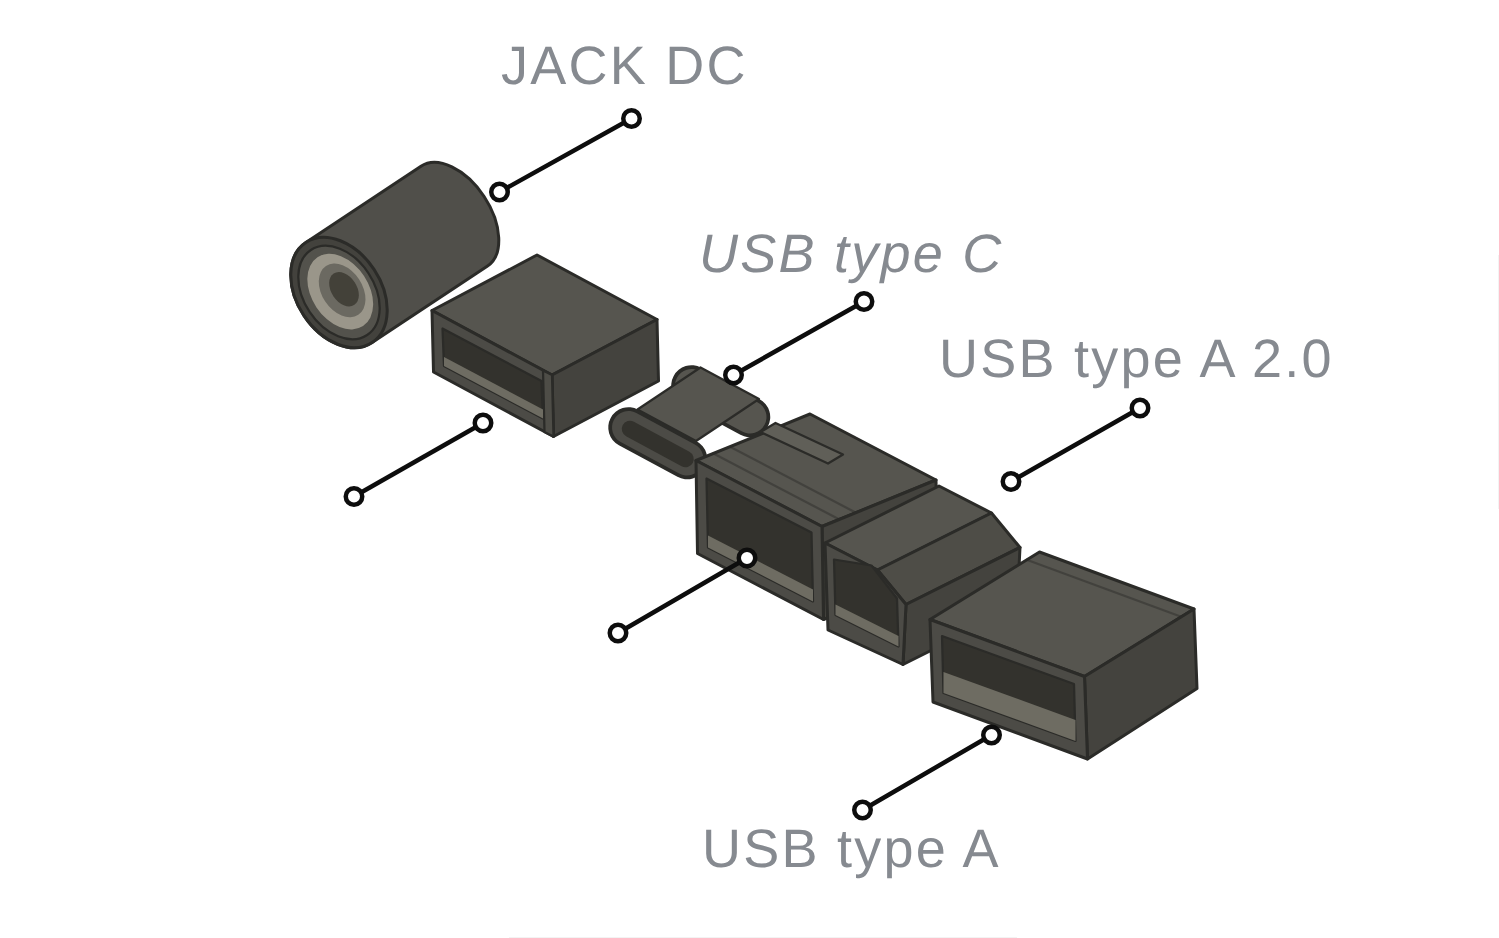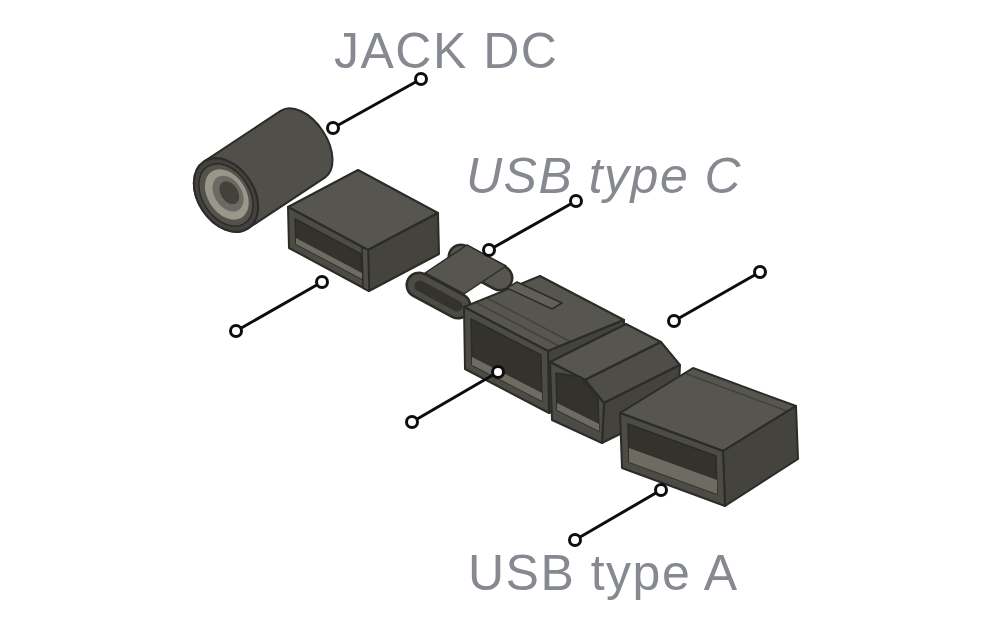--- a/index.html
+++ b/index.html
@@ -21,21 +21,21 @@
     --cap-inner:#6b6961;
     --cap-center:#434139;
   }
   html,body{margin:0;padding:0;background:#e9e9e9;}
   .stage{
     position:relative;width:999px;height:625px;background:var(--background);
     overflow:hidden;font-family:"Liberation Sans", sans-serif;
   }
   .stage svg{position:absolute;left:0;top:0;}
   .label{
-    position:absolute;color:var(--label-text);font-size:50px;line-height:1.15;
+    position:absolute;color:var(--label-text);font-size:36px;line-height:1.15;
     letter-spacing:1.5px;white-space:nowrap;font-weight:400;user-select:none;
   }
   .o{stroke:var(--connector-outline);stroke-width:2;stroke-linejoin:round;}
   .thin{stroke:var(--connector-outline);stroke-width:1.5;stroke-linejoin:round;}
   .face-top{fill:var(--connector-top);}
   .face-front{fill:var(--connector-front);}
   .face-side{fill:var(--connector-side);}
   .face-body{fill:var(--connector-body);}
   .face-hole{fill:var(--connector-hole);}
   .face-floor{fill:var(--connector-hole-floor);stroke:none;}
@@ -131,15 +131,16 @@
       <circle class="leader-dot" cx="412" cy="422" r="5.5"></circle>
 
       <line class="leader-line" x1="661" y1="490" x2="575" y2="540"></line>
       <circle class="leader-dot" cx="661" cy="490" r="5.5"></circle>
       <circle class="leader-dot" cx="575" cy="540" r="5.5"></circle>
     </g>
   </svg>
 
   <div class="label" style="left:334px;top:23px;">JACK DC</div>
   <div class="label" style="left:466px;top:148px;font-style:italic;">USB type C</div>
+  <div class="label" style="left:626px;top:218px;">USB type A 2.0</div>
   <div class="label" style="left:468px;top:545px;">USB type A</div>
 
 </div>
 
 </body></html>

